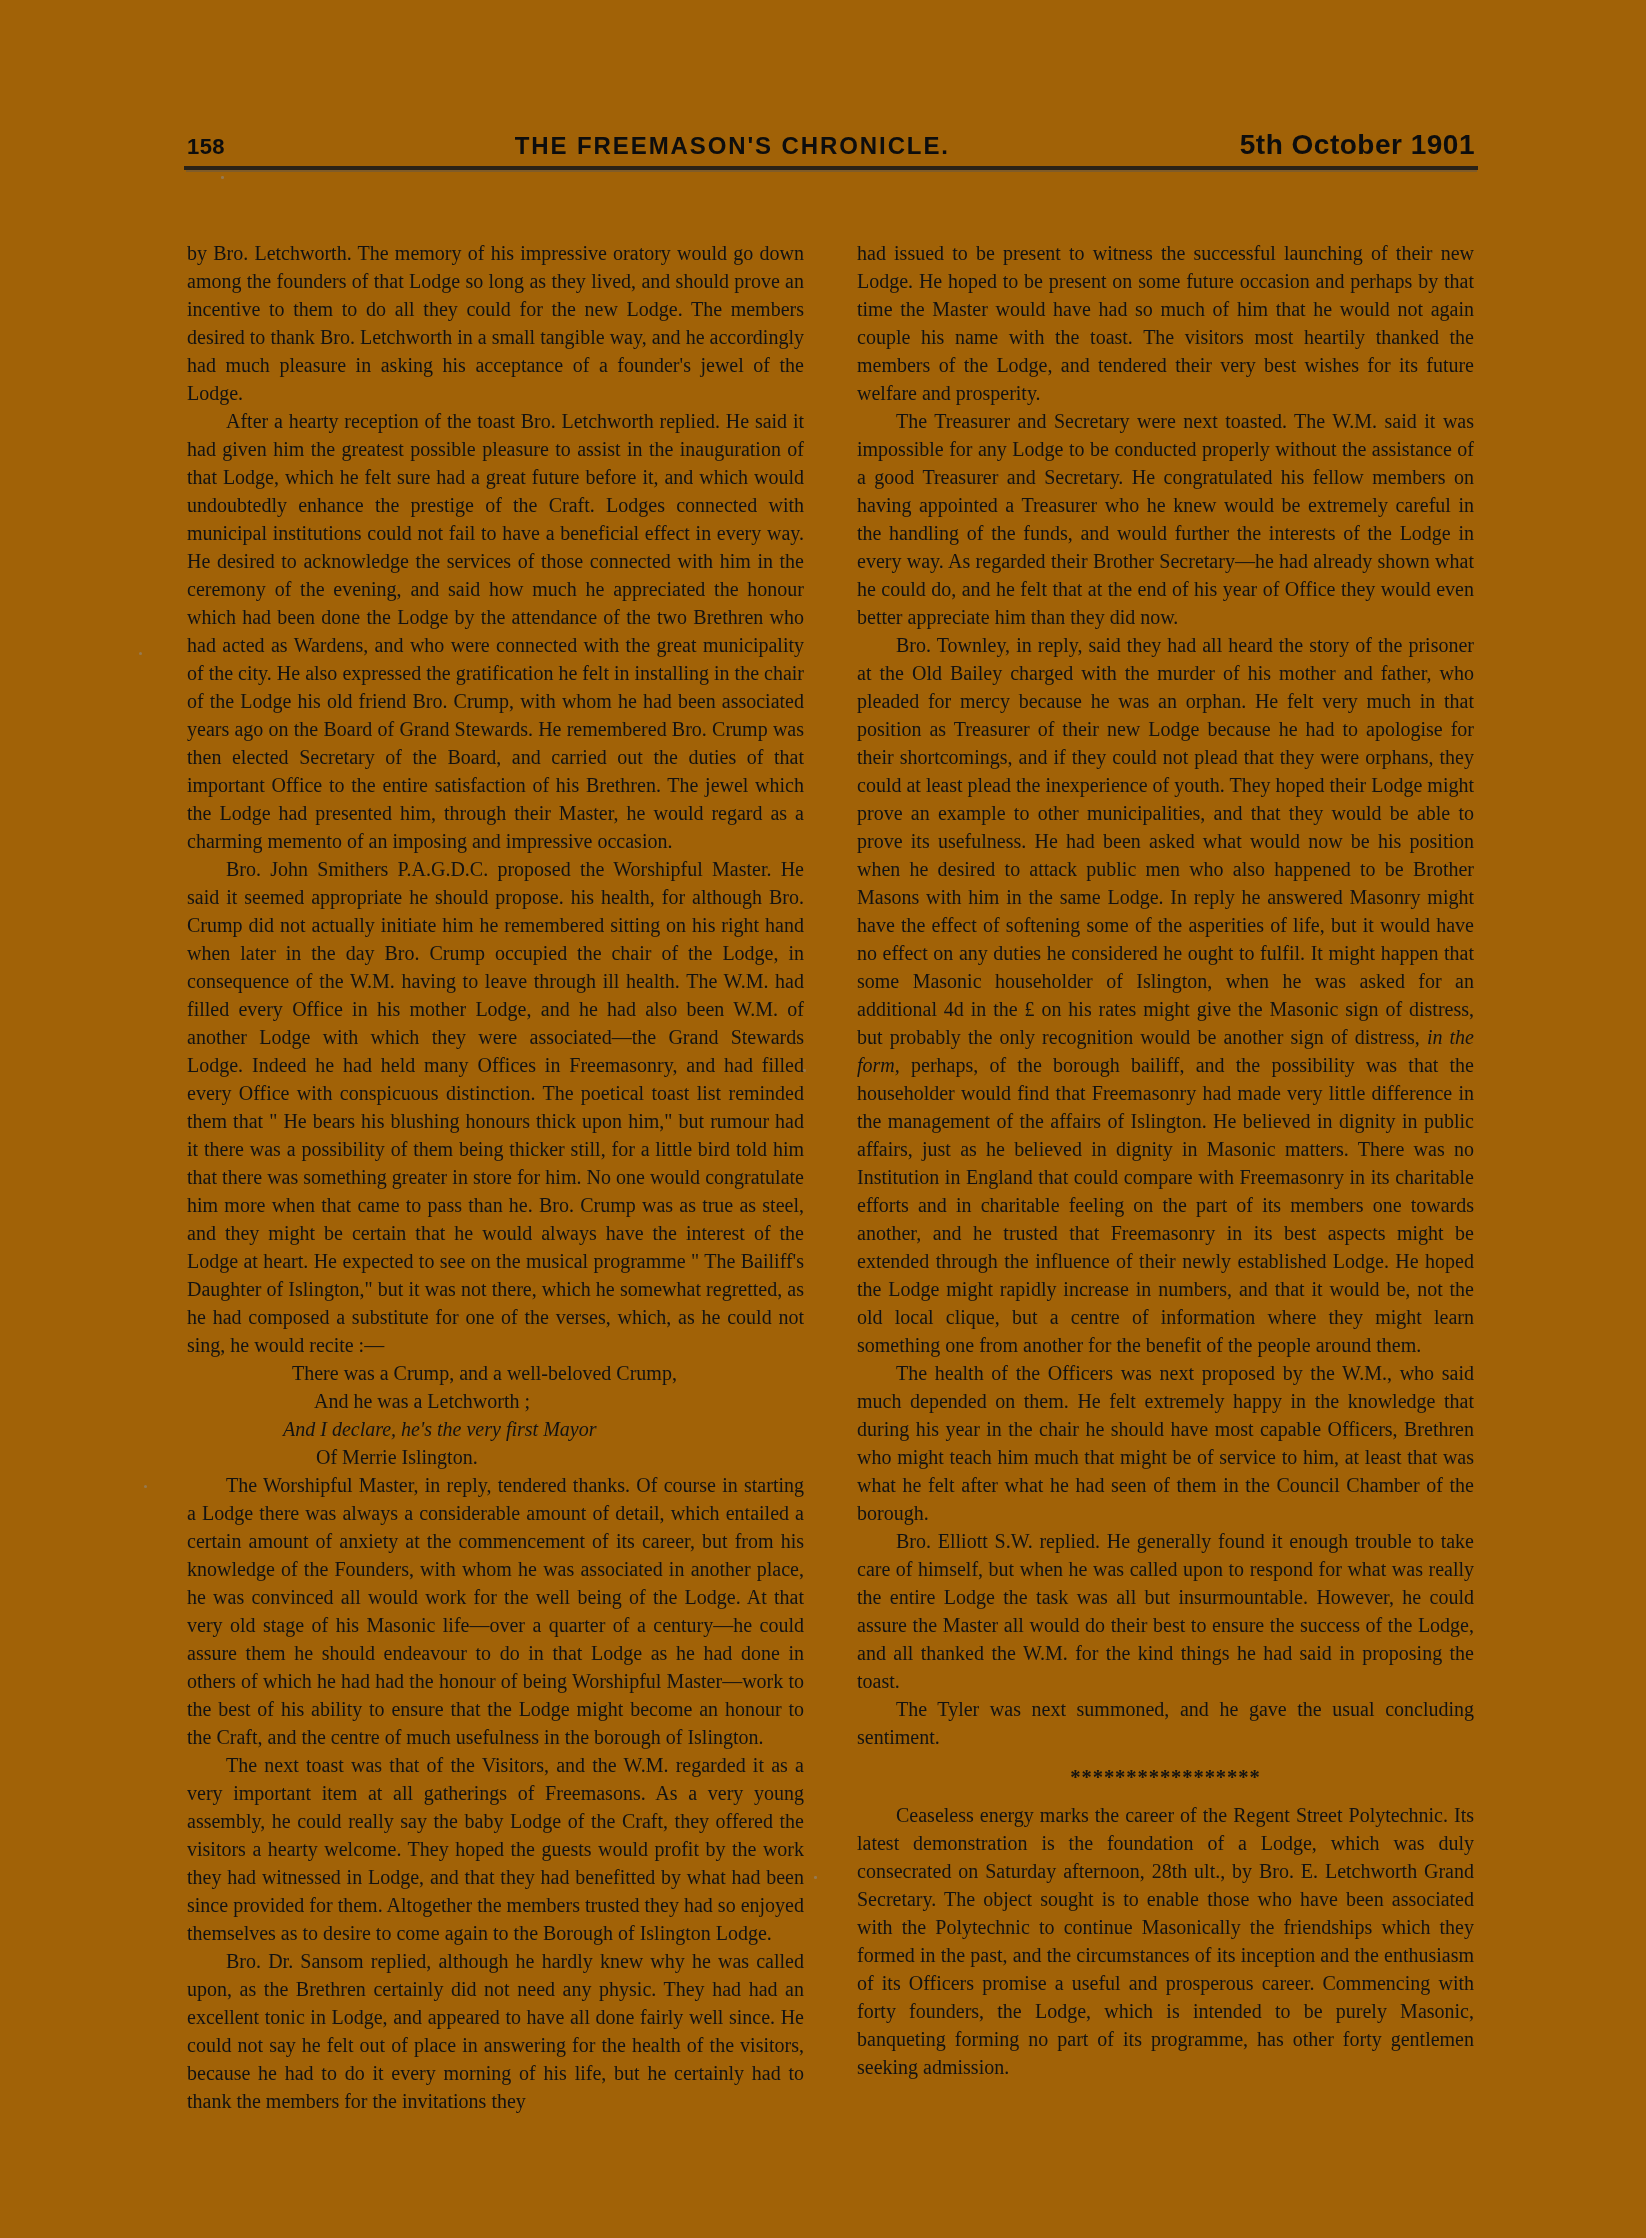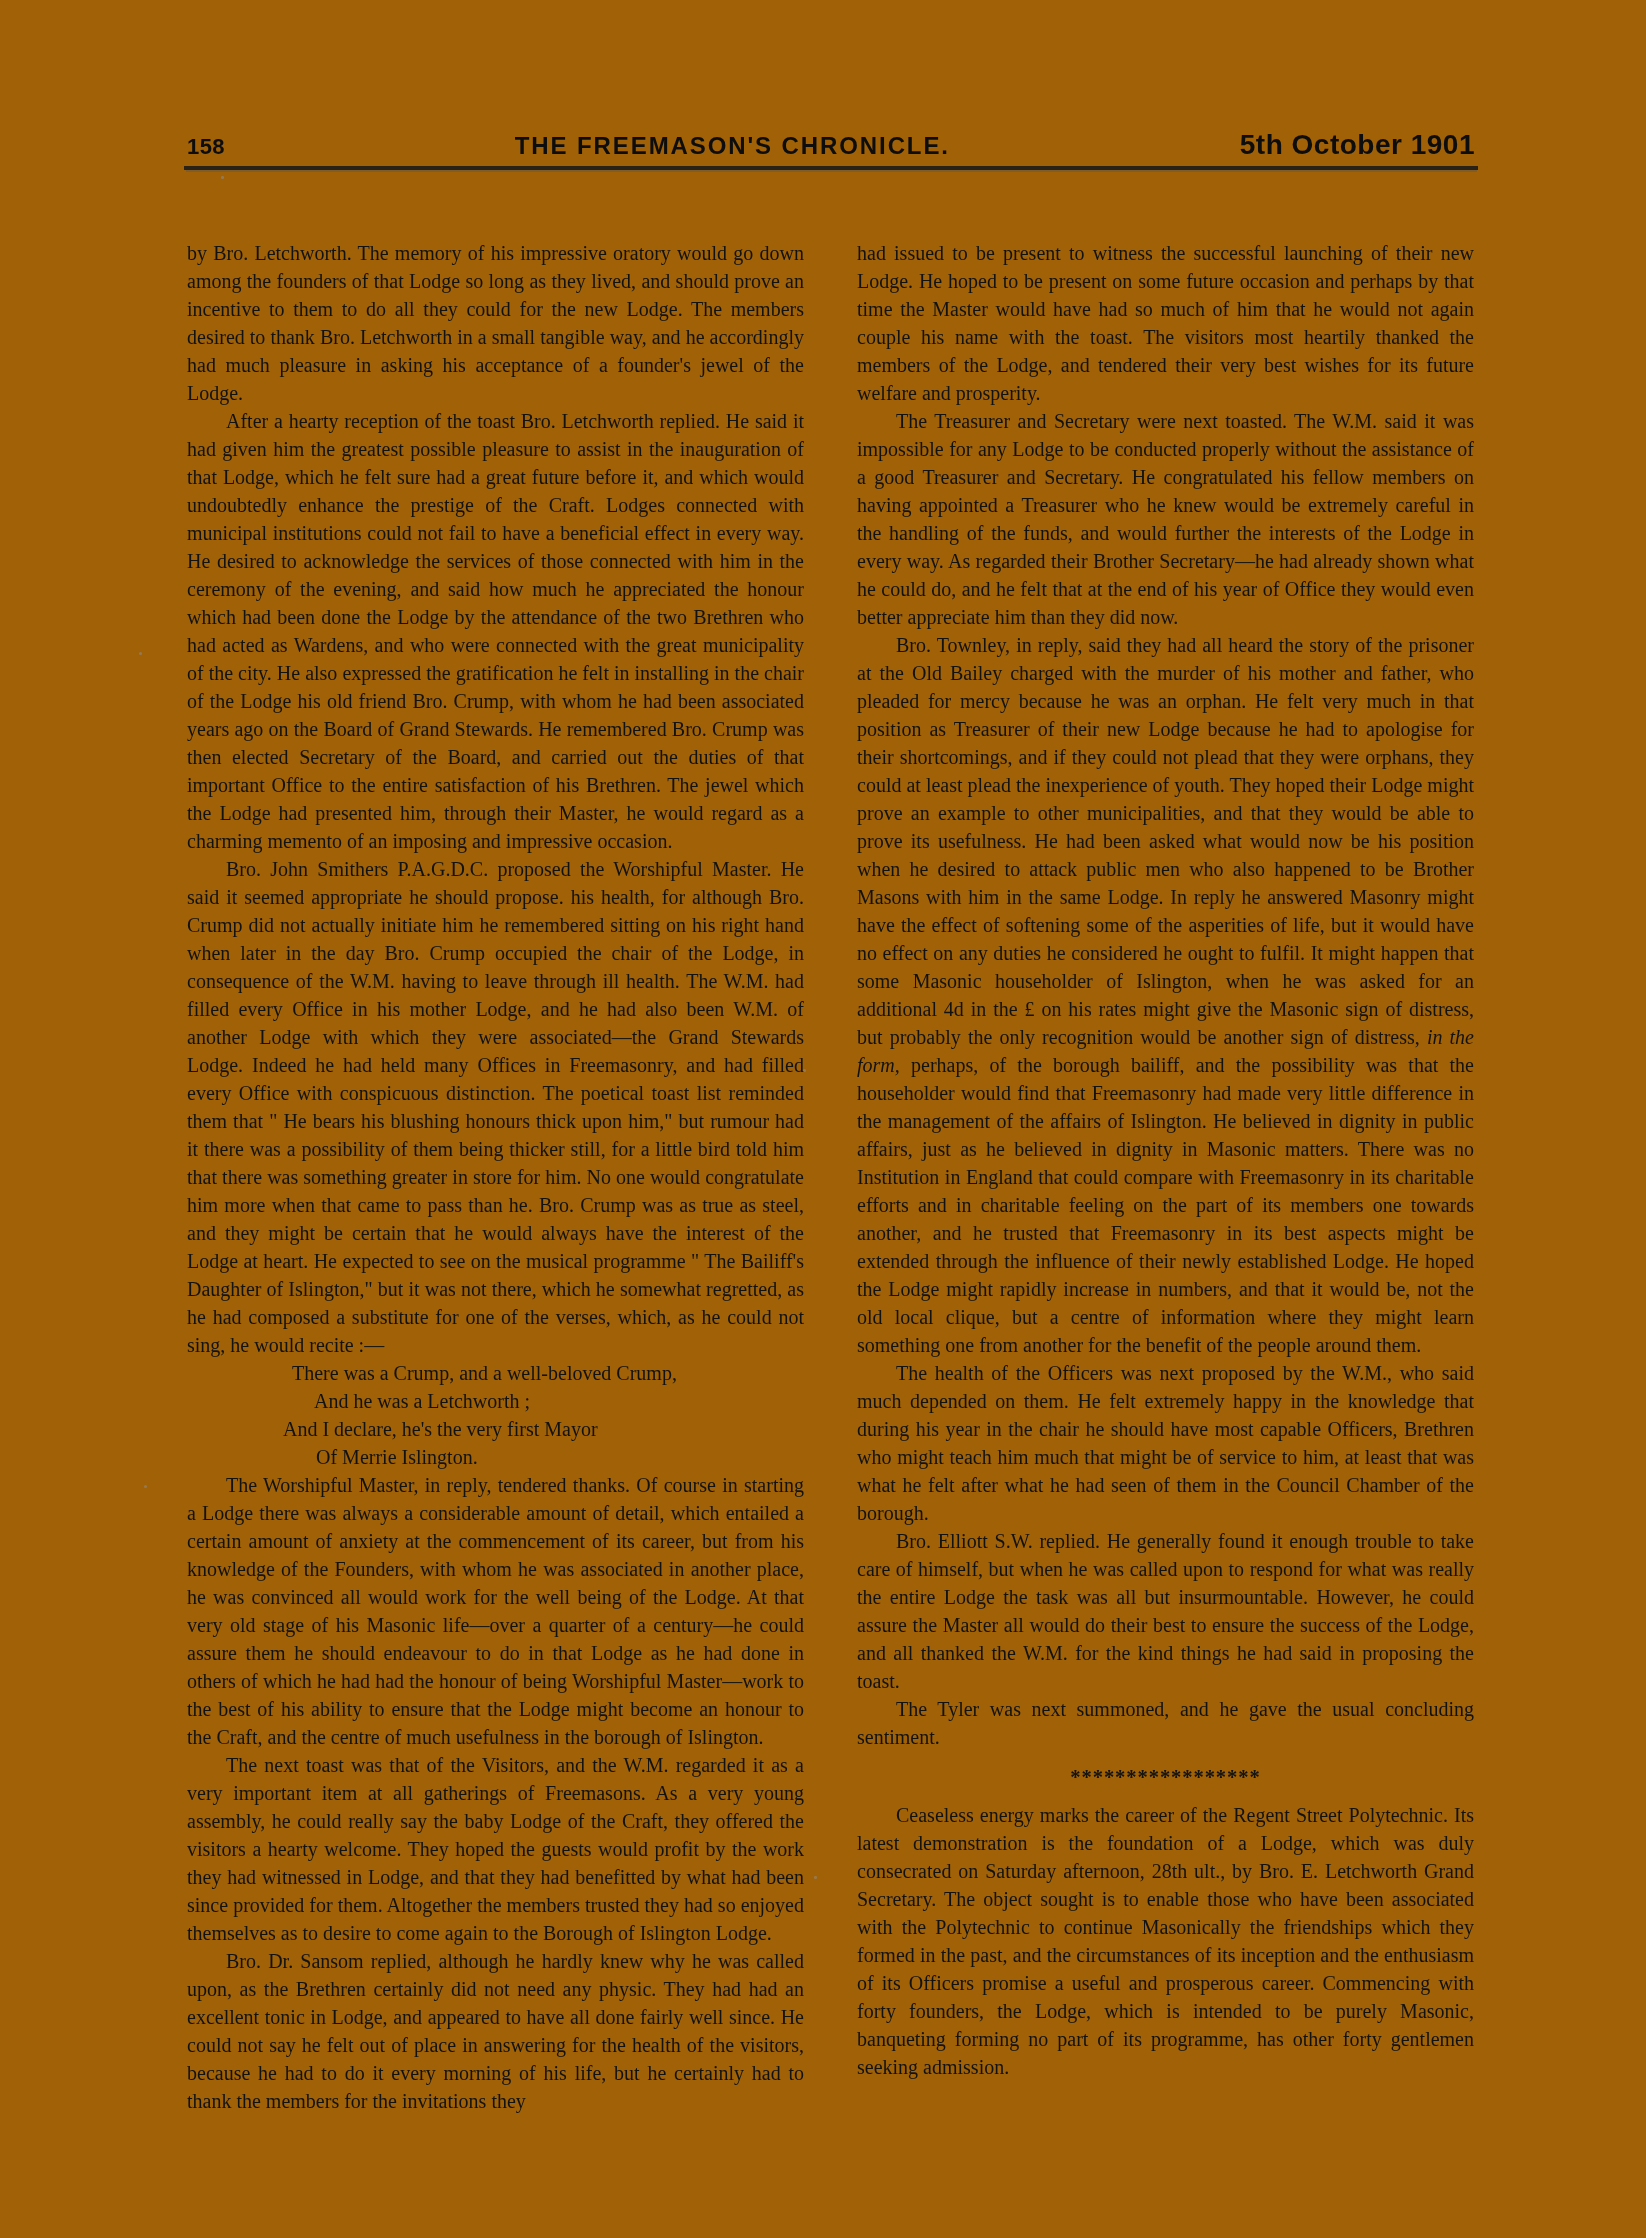--- a/index.html
+++ b/index.html
@@ -95,21 +95,21 @@
     text-indent: 0;
     padding-left: 0;
   }
   .verse .v {
     display: block;
     text-align: left;
     white-space: pre;
   }
   .verse .v1 { padding-left: 105px; }
   .verse .v2 { padding-left: 127px; }
-  .verse .v3 { padding-left: 96px; }
+  .verse .v3 { padding-left: 96px; font-style: italic; }
   .verse .v4 { padding-left: 129px; }
 
   .stars {
     display: block;
     text-align: center;
     letter-spacing: 0.9px;
     font-family: "Liberation Serif", "DejaVu Serif", serif;
     font-weight: bold;
     font-size: 20.6px;
     margin: 12px 0 10.3px 0;

